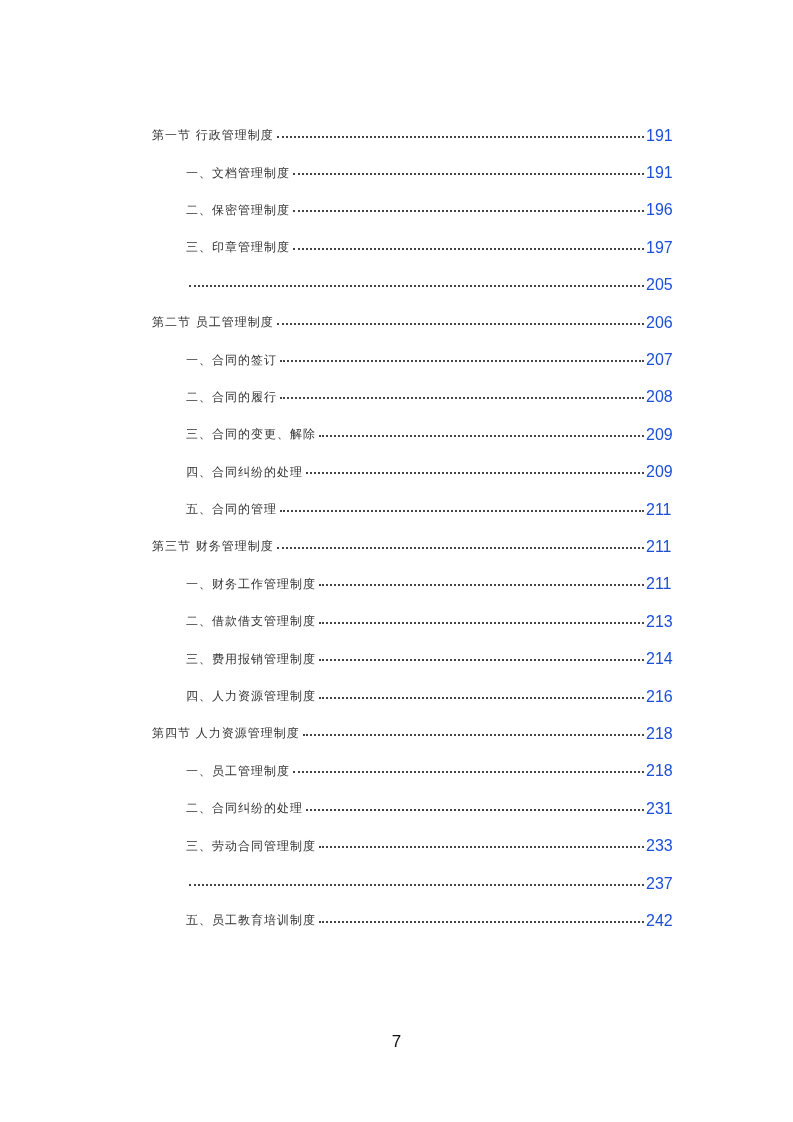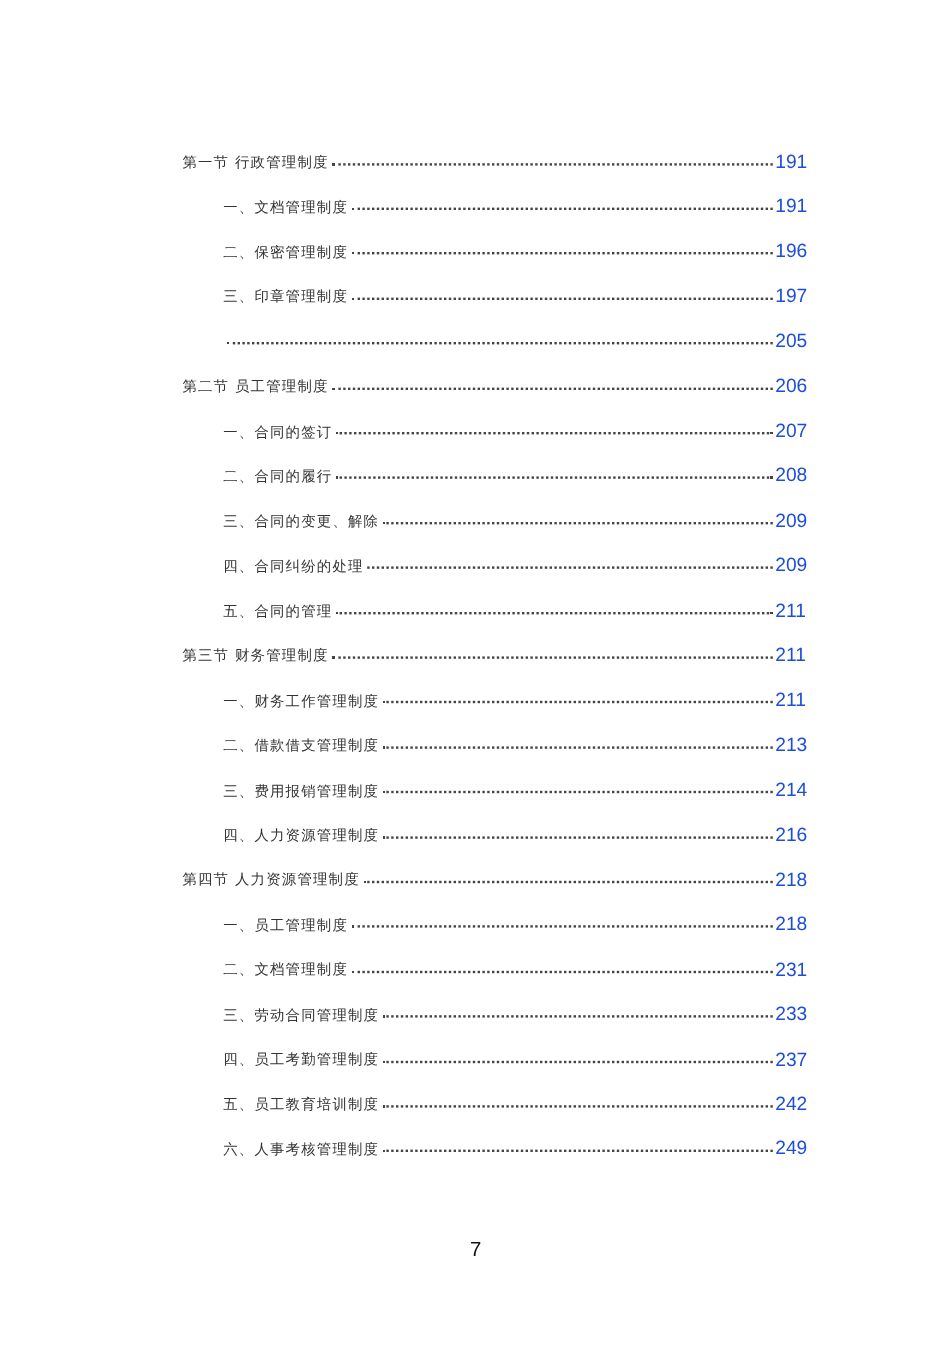--- a/index.html
+++ b/index.html
@@ -102,39 +102,33 @@
     <span class="title">第四节  人力资源管理制度</span>
     <span class="leader"></span>
     <span class="page">218</span>
   </div>
   <div class="row level-2">
     <span class="title">一、员工管理制度</span>
     <span class="leader"></span>
     <span class="page">218</span>
   </div>
   <div class="row level-2">
-    <span class="title">二、文档管理制度</span>
+    <span class="title">二、合同纠纷的处理</span>
     <span class="leader"></span>
     <span class="page">231</span>
   </div>
   <div class="row level-2">
     <span class="title">三、劳动合同管理制度</span>
     <span class="leader"></span>
     <span class="page">233</span>
   </div>
   <div class="row level-2">
-    <span class="title">四、员工考勤管理制度</span>
     <span class="leader"></span>
     <span class="page">237</span>
   </div>
   <div class="row level-2">
     <span class="title">五、员工教育培训制度</span>
     <span class="leader"></span>
     <span class="page">242</span>
   </div>
-  <div class="row level-2">
-    <span class="title">六、人事考核管理制度</span>
-    <span class="leader"></span>
-    <span class="page">249</span>
-  </div>
 </div>
 
 <div class="page-number">7</div>
 
 </body></html>

